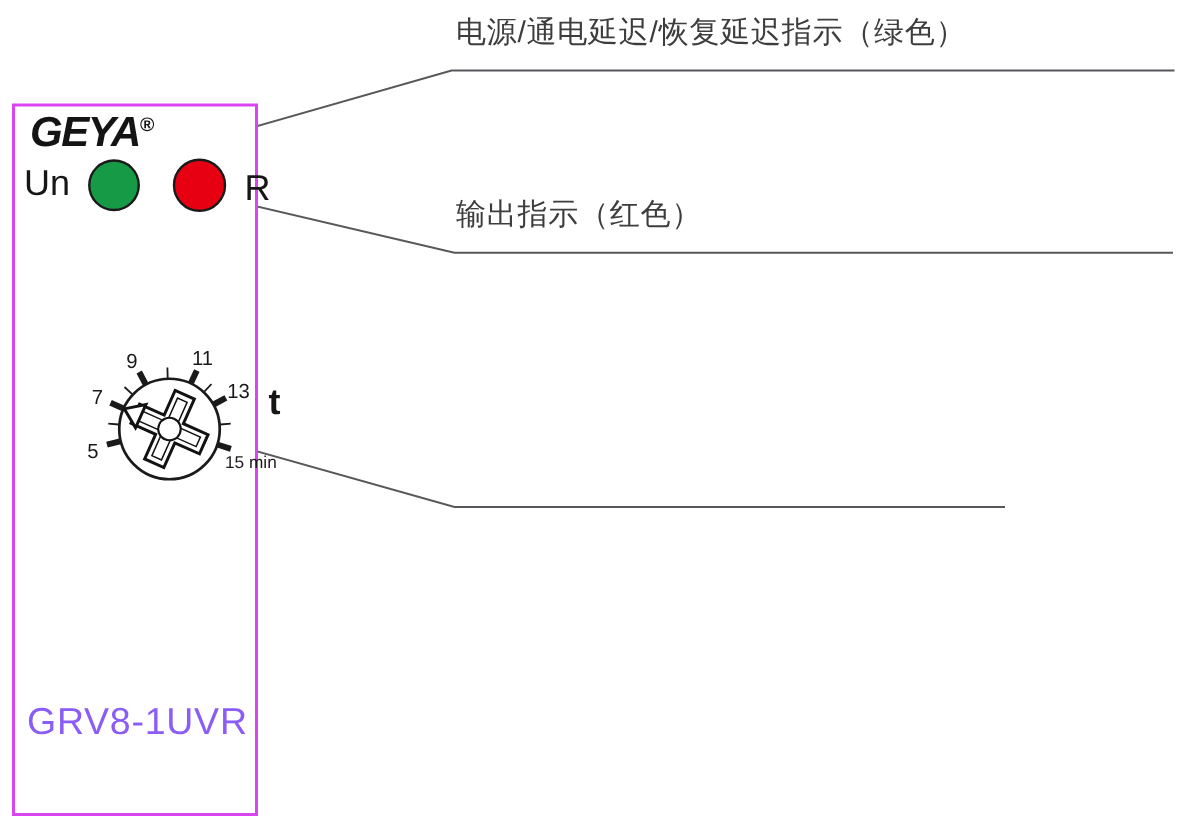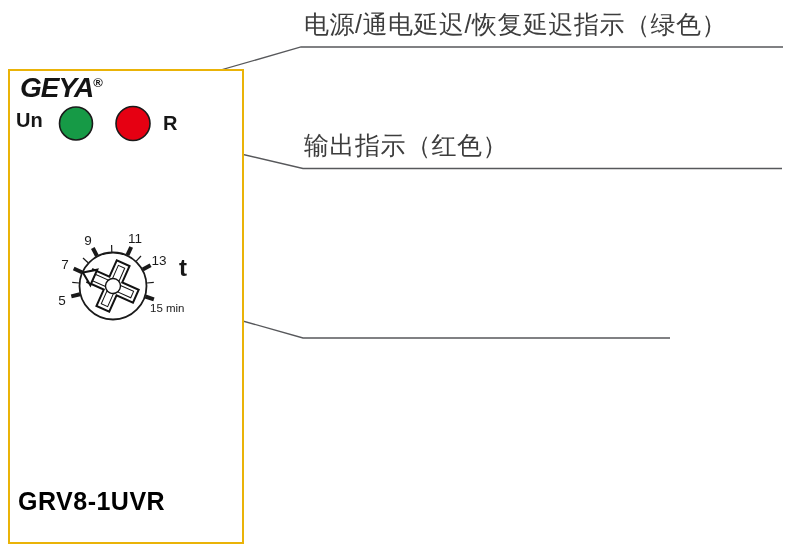--- a/index.html
+++ b/index.html
@@ -17,34 +17,34 @@
   .lines-overlay {
     position: absolute;
     left: 0; top: 0;
     width: 790px; height: 552px;
     pointer-events: none;
   }
 
   .callout-text {
     position: absolute;
     color: #3d3d3d;
-    font-size: 25px;
+    font-size: 20px;
     letter-spacing: 0.5px;
     white-space: nowrap;
     font-family: "Liberation Sans", "DejaVu Sans", sans-serif;
   }
   .callout-1 { left: 304px; top: 8px; }
   .callout-2 { left: 304px; top: 129px; text-align: right; }
   .callout-3 { left: 304px; top: 299px; }
 
   .panel {
     position: absolute;
     left: 8px; top: 69px;
-    width: 236px; height: 475px;
-    border: 2px solid #eab308;
+    width: 164px; height: 475px;
+    border: 2px solid #d946ef;
     background: #ffffff;
   }
 
   .logo {
     position: absolute;
     left: 10px; top: 1px;
     color: #141414;
     font-weight: 900;
     font-size: 28px;
     letter-spacing: -1px;
@@ -55,22 +55,22 @@
     font-size: 13px;
     font-weight: 700;
     font-style: normal;
     vertical-align: 10px;
     letter-spacing: 0;
   }
 
   .led-label {
     position: absolute;
     color: #161616;
-    font-weight: 700;
-    font-size: 20px;
+    font-weight: 400;
+    font-size: 24px;
   }
   .led-label-un { left: 6px; top: 38px; }
   .led-label-r  { left: 153px; top: 41px; }
 
   .leds-svg {
     position: absolute;
     left: 41px; top: 31px;
     width: 110px; height: 43px;
   }
 
@@ -91,23 +91,23 @@
     font-family: "Liberation Sans", "DejaVu Sans", sans-serif;
   }
   .dial-min {
     font-size: 11.5px;
     fill: #1a1a1a;
     font-family: "Liberation Sans", "DejaVu Sans", sans-serif;
   }
 
   .models {
     position: absolute;
-    left: 8px; top: 416px;
-    color: #000000;
-    font-weight: 700;
+    left: 8px; top: 396px;
+    color: #8b5cf6;
+    font-weight: 400;
     font-size: 25px;
     line-height: 29px;
     letter-spacing: 0.5px;
     white-space: nowrap;
   }
 </style>
 </head>
 <body>
 
 <div class="canvas">

